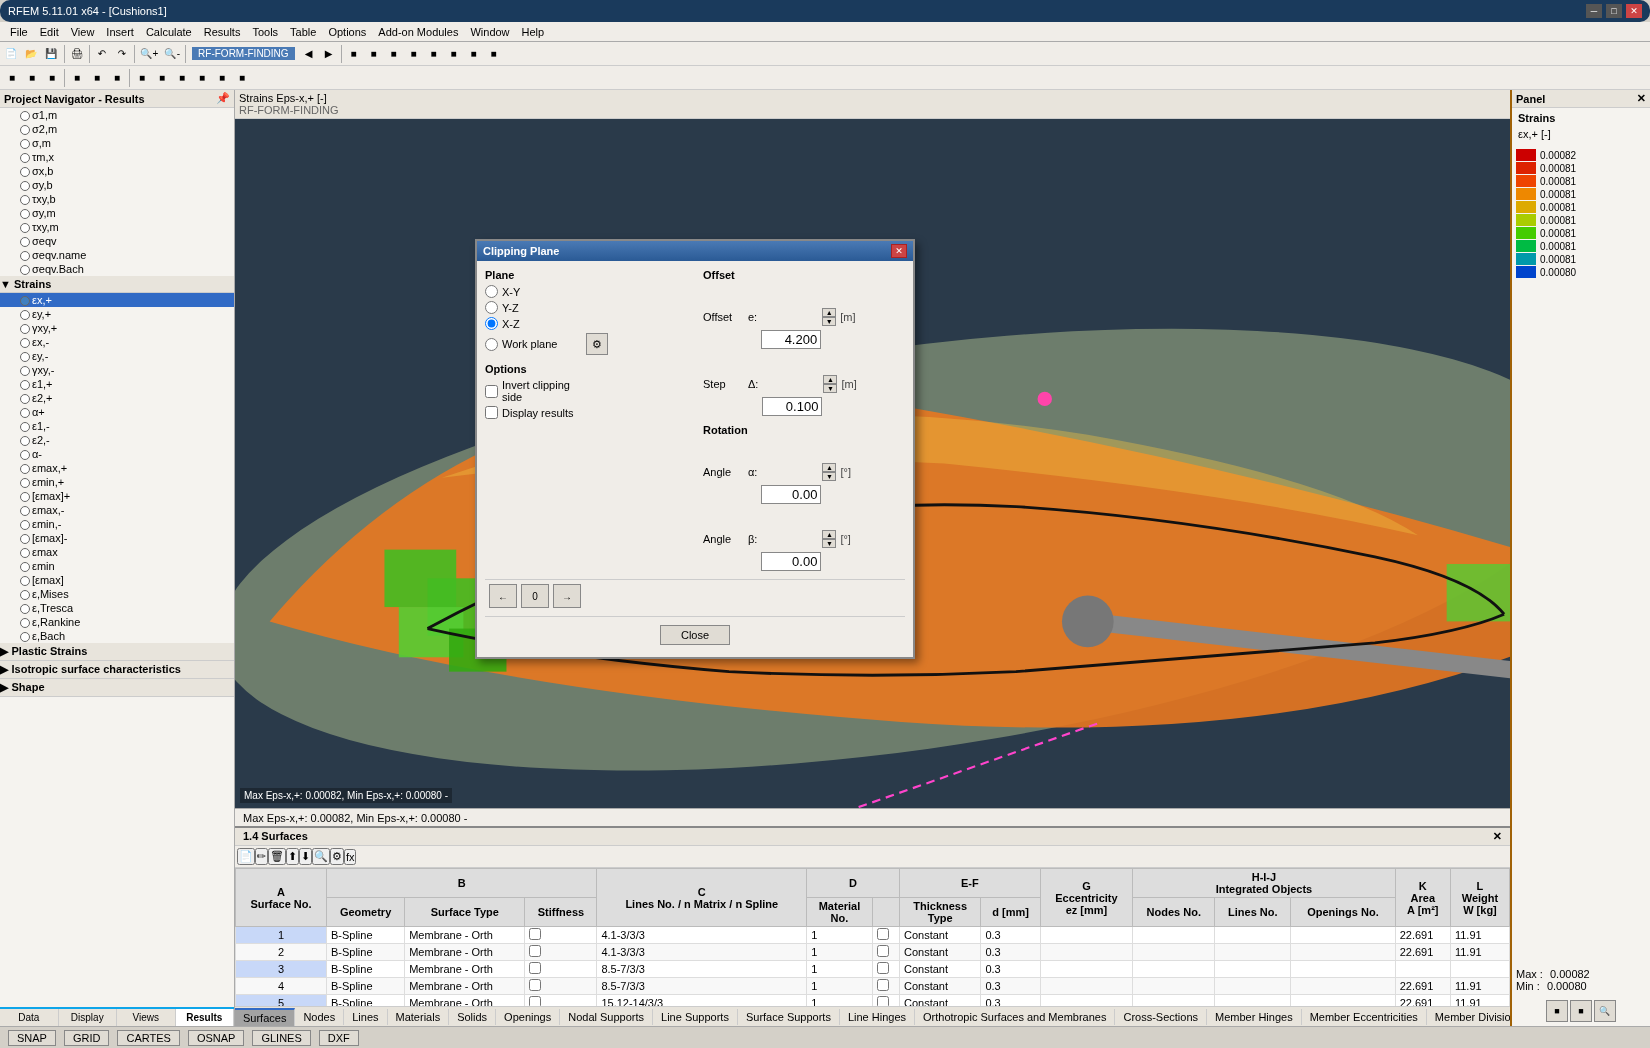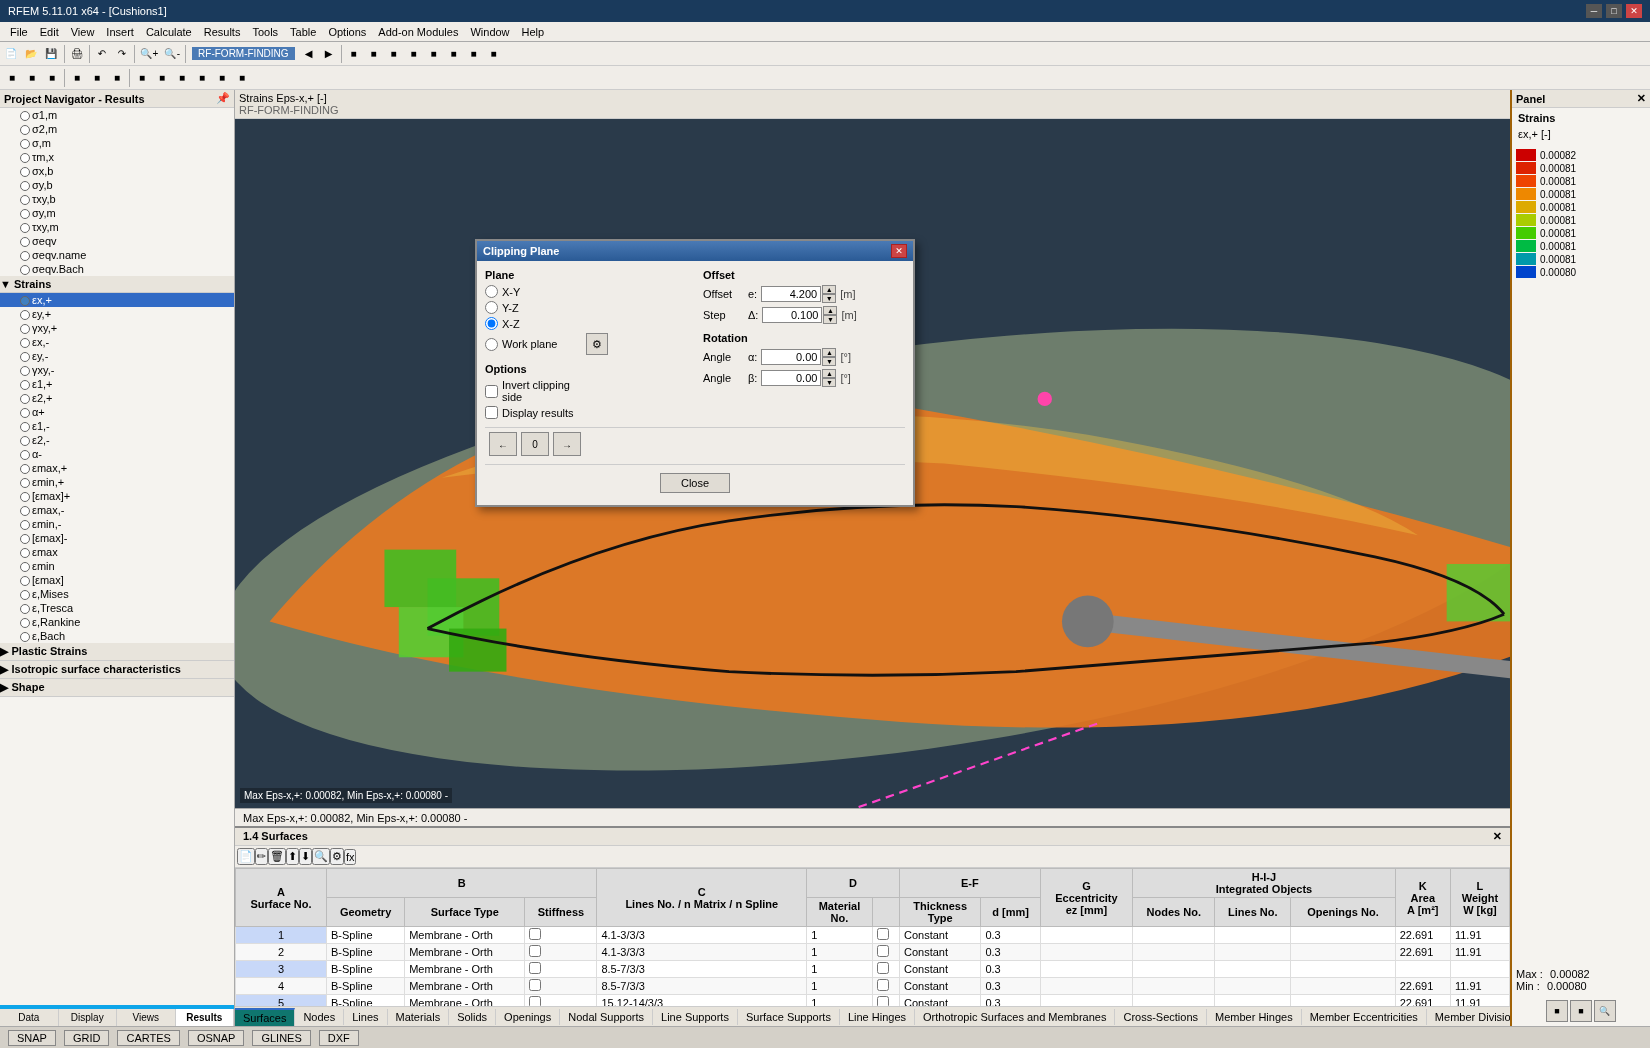--- a/index.html
+++ b/index.html
@@ -1,19 +1,19 @@
 <!DOCTYPE html>
 <html><head>
   <meta charset="utf-8">
   <style>
     * { box-sizing: border-box; margin: 0; padding: 0; font-family: 'Segoe UI', Tahoma, Geneva, Verdana, sans-serif; font-size: 11px; }
     body { background: #d4d0c8; width: 1650px; height: 1048px; overflow: hidden; position: relative; }
 
     
-    #titlebar { background: #1a3a5c; color: white; height: 22px; display: flex; align-items: center; padding: 0 8px; justify-content: space-between; }
+    #titlebar { background: #1a3a5c; color: white; height: 22px; display: flex; align-items: center; padding: 0 8px; justify-content: space-between; border-radius: 10px; }
     #titlebar .title { font-size: 11px; }
     #titlebar .controls { display: flex; gap: 4px; }
     #titlebar .controls span { width: 16px; height: 14px; background: #555; display: inline-flex; align-items: center; justify-content: center; cursor: pointer; font-size: 9px; color: white; }
 
     
     #menubar { background: #f0ede8; height: 20px; display: flex; align-items: center; padding: 0 4px; border-bottom: 1px solid #aaa; }
     #menubar .menu-item { padding: 2px 6px; cursor: pointer; font-size: 11px; }
 
     
     .toolbar { background: #f0ede8; height: 24px; display: flex; align-items: center; padding: 0 2px; border-bottom: 1px solid #ccc; flex-wrap: wrap; }
@@ -55,21 +55,21 @@
     #data-table { border-collapse: collapse; width: 100%; font-size: 11px; }
     #data-table th { background: #ddd; border: 1px solid #bbb; padding: 2px 4px; text-align: center; white-space: nowrap; position: sticky; top: 0; }
     #data-table td { border: 1px solid #ddd; padding: 1px 4px; white-space: nowrap; }
     #data-table tr:nth-child(even) td { background: #f8f8f8; }
     #data-table .row-num { background: #e8e8ff; text-align: center; }
     #data-table .cell-blue { background: #c8d8f8; }
 
     
     #tab-bar { background: #e8e4dc; display: flex; align-items: center; border-top: 1px solid #ccc; height: 20px; overflow: hidden; }
     .tab { padding: 2px 8px; cursor: pointer; border-right: 1px solid #ccc; font-size: 11px; white-space: nowrap; }
-    .tab.active { background: #0f766e; border-top: 2px solid #316ac5; }
+    .tab.active { background: #a3a3a3; border-top: 2px solid #316ac5; }
 
     
     #bottom-status { background: #d4d0c8; height: 22px; display: flex; align-items: center; padding: 0 8px; gap: 8px; border-top: 1px solid #aaa; }
     .status-btn { padding: 1px 8px; background: #e0dcd4; border: 1px solid #888; cursor: pointer; font-size: 11px; }
 
     
     #right-panel { width: 140px; background: #f5f3ef; border-left: 2px solid #a16207; display: flex; flex-direction: column; }
     #right-panel-header { background: #e8e4dc; padding: 2px 4px; display: flex; justify-content: space-between; align-items: center; border-bottom: 1px solid #ccc; font-size: 11px; font-weight: bold; }
     #color-scale { flex: 1; padding: 4px; }
     .color-scale-row { display: flex; align-items: center; margin: 1px 0; }
@@ -82,39 +82,39 @@
     
     #dialog-overlay { position: absolute; top: 0; left: 0; right: 0; bottom: 0; z-index: 1000; pointer-events: none; }
     #clipping-dialog { position: absolute; top: 120px; left: 240px; width: 440px; background: #f0ede8; border: 2px solid #888; box-shadow: 4px 4px 8px rgba(0,0,0,0.4); pointer-events: all; }
     #dialog-titlebar { background: linear-gradient(to bottom, #4a7ab5, #2a5a95); color: white; padding: 3px 6px; display: flex; justify-content: space-between; align-items: center; font-size: 11px; font-weight: bold; }
     #dialog-close { width: 16px; height: 14px; background: #cc4444; border: 1px solid #aa2222; color: white; cursor: pointer; display: flex; align-items: center; justify-content: center; font-size: 9px; }
     #dialog-body { padding: 8px; }
     .dialog-section { margin-bottom: 8px; }
     .dialog-section-title { font-weight: bold; margin-bottom: 4px; font-size: 11px; }
     .dialog-row { display: flex; align-items: center; margin: 3px 0; }
     .dialog-row label { width: 80px; font-size: 11px; }
-    .dialog-row input[type=text] { width: 60px; border: 1px solid #888; padding: 1px 3px; font-size: 11px; }
+    .dialog-row input[type=text] { width: 60px; border: 1px solid #888; padding: 1px 3px; font-size: 13px; margin-top: 45px; }
     .dialog-row input[type=radio] { margin-right: 4px; }
     .dialog-row input[type=checkbox] { margin-right: 4px; }
     .spin-group { display: flex; align-items: center; }
     .spin-group input { width: 55px; border: 1px solid #888; padding: 1px 3px; font-size: 11px; text-align: right; }
     .spin-btns { display: flex; flex-direction: column; margin-left: 1px; }
     .spin-btns button { width: 14px; height: 9px; border: 1px solid #888; background: #e0dcd4; cursor: pointer; font-size: 7px; padding: 0; line-height: 1; display: flex; align-items: center; justify-content: center; }
     .unit-label { margin-left: 4px; font-size: 11px; color: #444; }
     .dialog-footer { display: flex; justify-content: center; gap: 4px; padding: 8px 0 4px; border-top: 1px solid #ccc; margin-top: 4px; }
     .dialog-toolbar { display: flex; gap: 4px; border-top: 1px solid #ccc; padding: 4px; }
     .dialog-toolbar button { width: 28px; height: 24px; border: 1px solid #888; background: #e0dcd4; cursor: pointer; font-size: 10px; }
     .dialog-section-inner { display: flex; gap: 16px; }
     .dialog-col { flex: 1; }
 
     
     #viewport-svg { position: absolute; top: 0; left: 0; width: 100%; height: 100%; }
 
     
-    #left-panel-tabs { display: flex; background: #e8e4dc; border-top: 4px solid #0ea5e9; }
+    #left-panel-tabs { display: flex; background: #e8e4dc; border-top: 2px solid #0ea5e9; }
     .left-tab { flex: 1; text-align: center; padding: 3px 2px; cursor: pointer; font-size: 10px; border-right: 1px solid #ccc; }
     .left-tab.active { background: white; font-weight: bold; }
   </style>
 </head>
 <body>
 
 <div id="titlebar">
   <div class="title">RFEM 5.11.01 x64 - [Cushions1]</div>
   <div class="controls">
     <span>─</span>

